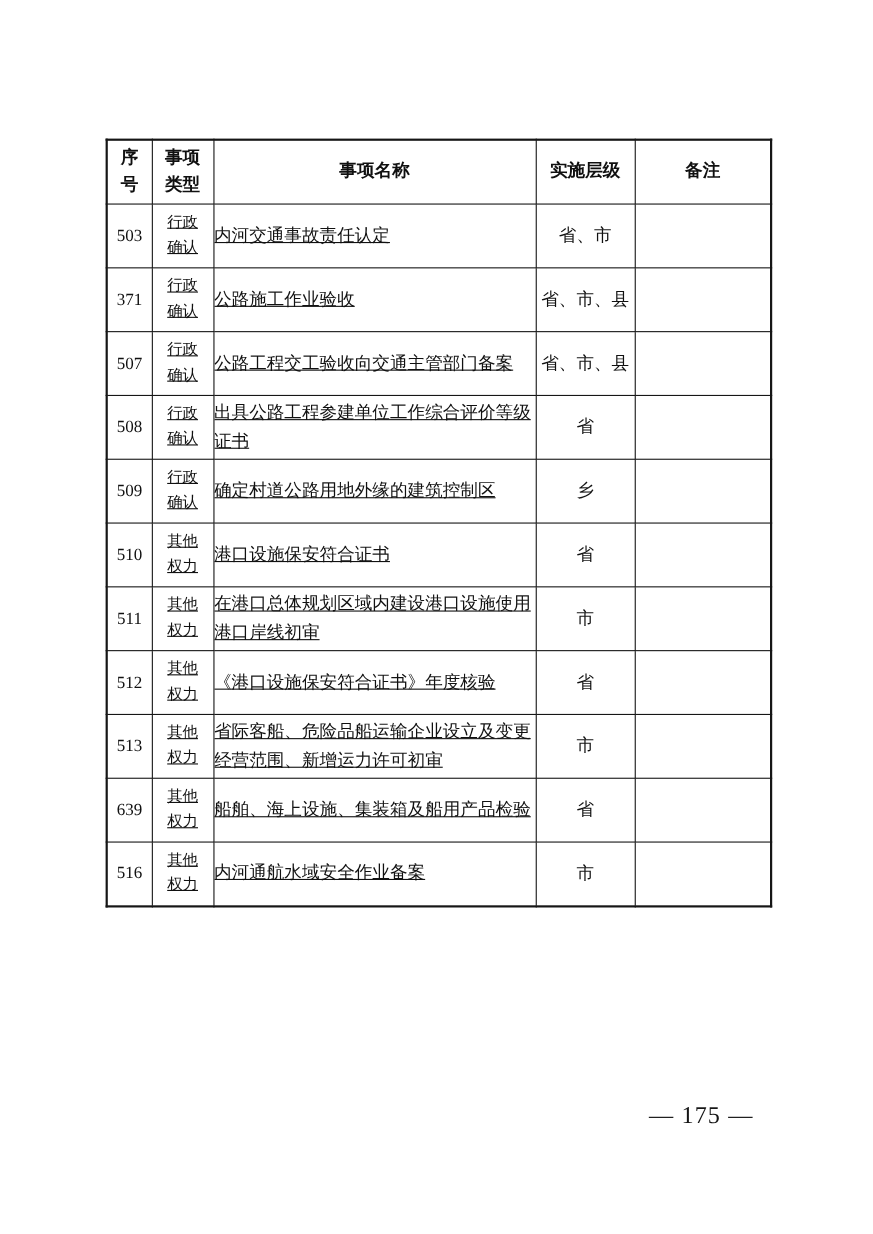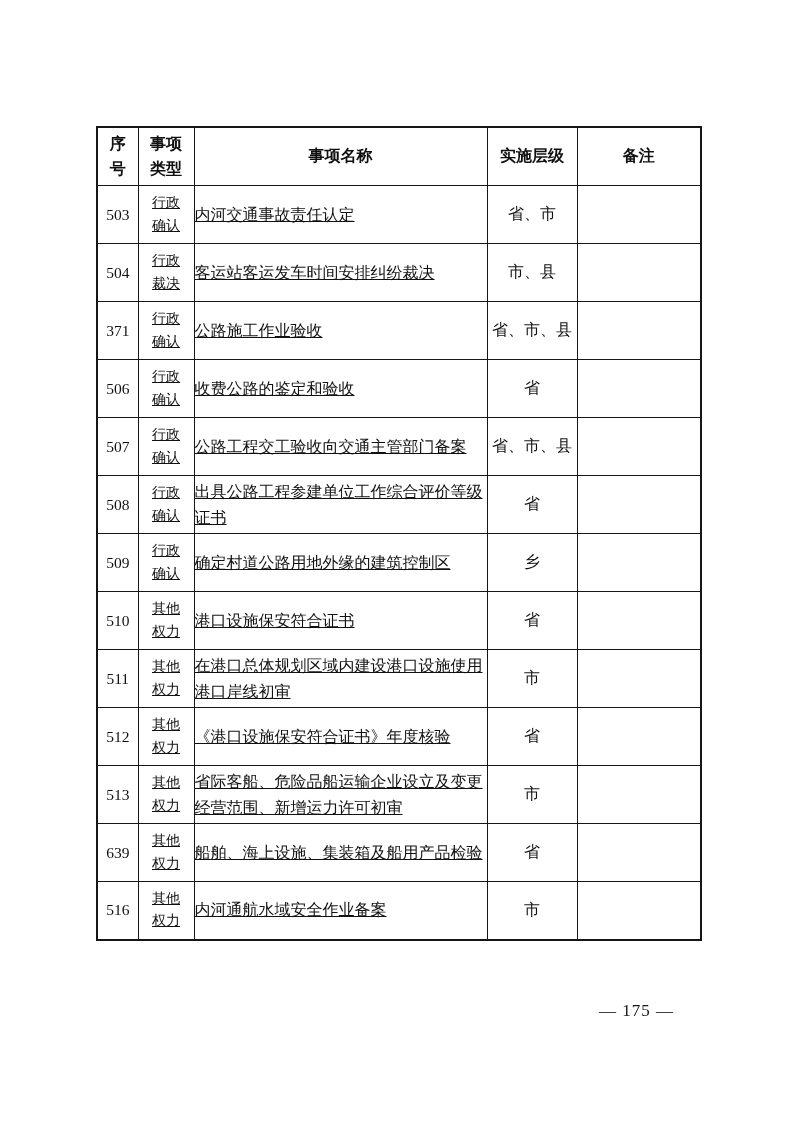--- a/index.html
+++ b/index.html
@@ -60,22 +60,22 @@
   }
   td.c-level {
     text-align: center;
     font-size: 16px;
     white-space: nowrap;
   }
   td.c-remark { background: #ffffff; }
   .page-number {
     position: absolute;
     top: 1001px;
-    right: 120px;
-    font-size: 17px;
+    right: 109px;
+    font-size: 22px;
     letter-spacing: 1px;
     color: #161616;
     font-family: "Liberation Serif", serif;
   }
 </style>
 </head>
 <body>
 
 <div class="page">
   <table class="items">
@@ -100,46 +100,30 @@
     <tbody>
   <tr>
     <td class="c-no">503</td>
     <td class="c-type">行政
 确认</td>
     <td class="c-name">内河交通事故责任认定</td>
     <td class="c-level">省、市</td>
     <td class="c-remark"></td>
   </tr>
 
-  <tr>
-    <td class="c-no">504</td>
-    <td class="c-type">行政
-裁决</td>
-    <td class="c-name">客运站客运发车时间安排纠纷裁决</td>
-    <td class="c-level">市、县</td>
-    <td class="c-remark"></td>
-  </tr>
 
   <tr>
     <td class="c-no">371</td>
     <td class="c-type">行政
 确认</td>
     <td class="c-name">公路施工作业验收</td>
     <td class="c-level">省、市、县</td>
     <td class="c-remark"></td>
   </tr>
 
-  <tr>
-    <td class="c-no">506</td>
-    <td class="c-type">行政
-确认</td>
-    <td class="c-name">收费公路的鉴定和验收</td>
-    <td class="c-level">省</td>
-    <td class="c-remark"></td>
-  </tr>
 
   <tr>
     <td class="c-no">507</td>
     <td class="c-type">行政
 确认</td>
     <td class="c-name">公路工程交工验收向交通主管部门备案</td>
     <td class="c-level">省、市、县</td>
     <td class="c-remark"></td>
   </tr>
 

